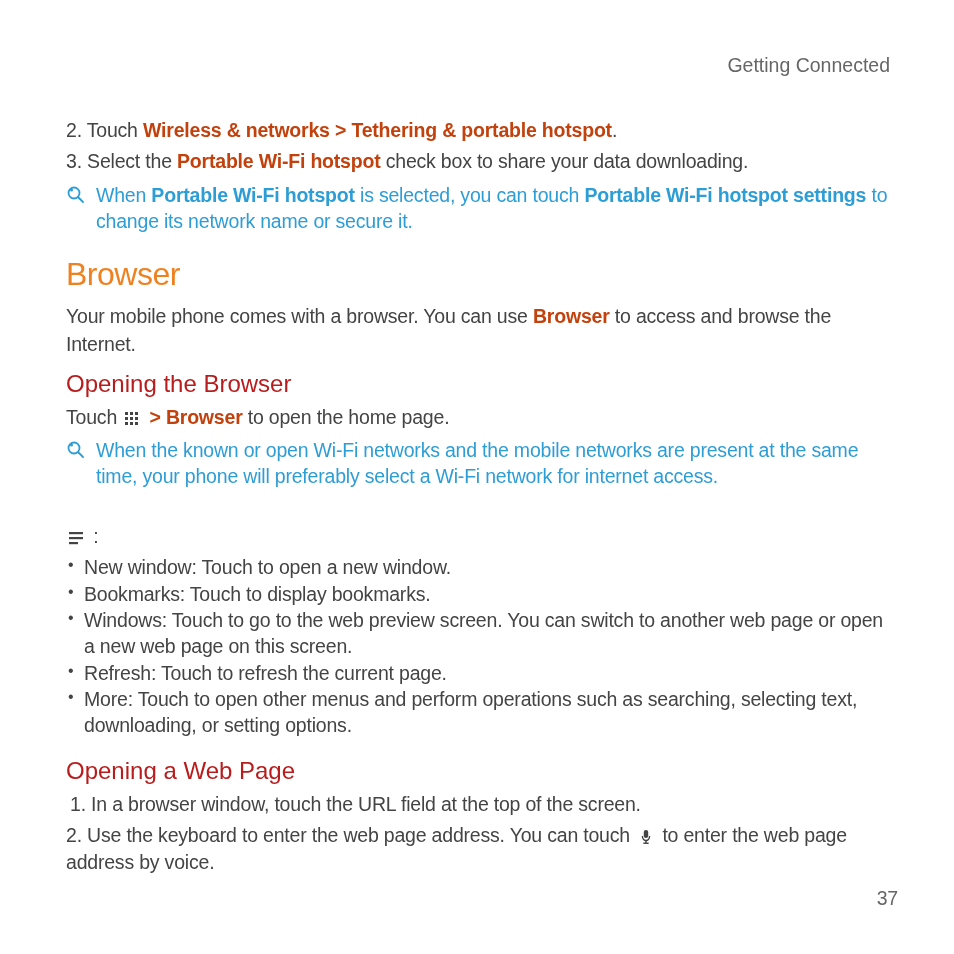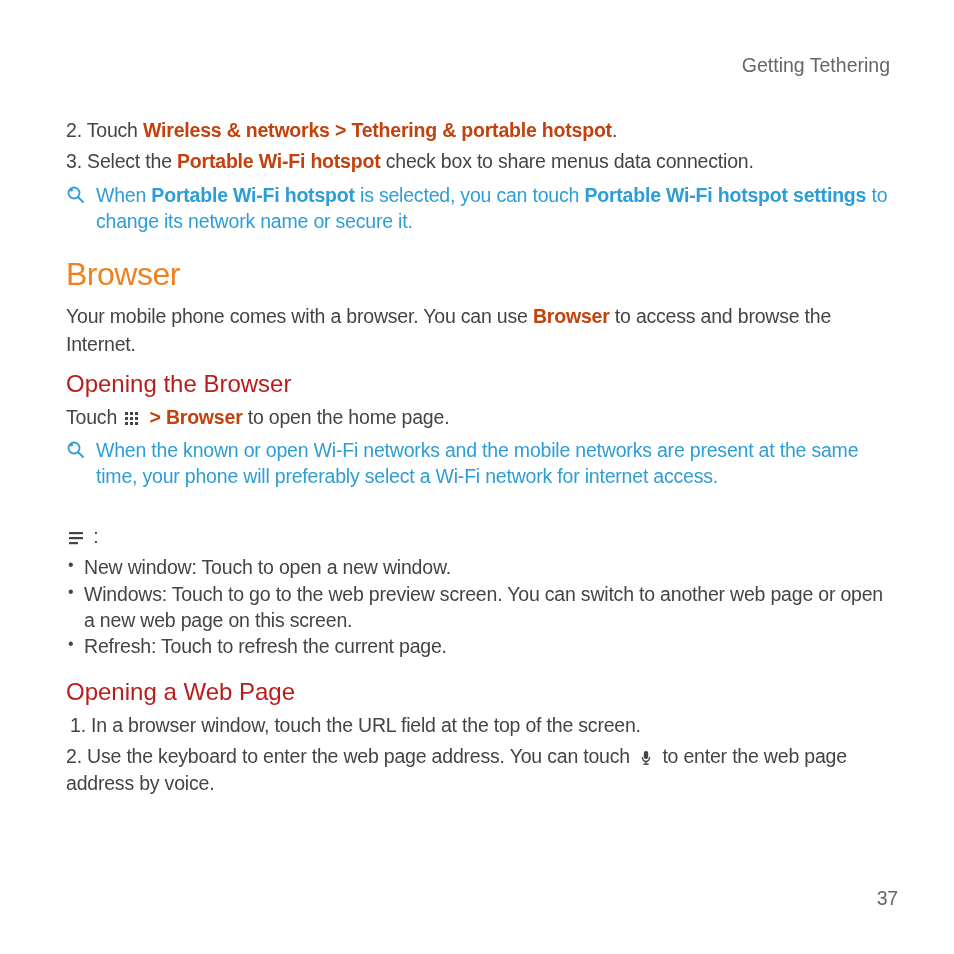--- a/index.html
+++ b/index.html
@@ -93,28 +93,28 @@
       position: absolute;
       bottom: 44px;
       right: 56px;
       color: #666666;
       font-size: 19.5px;
     }
   </style>
 </head>
 <body>
 
-<div class="page-header">Getting Tethering</div>
+<div class="page-header">Getting Connected</div>
 
 <div class="ordered-step">
   <span class="num">2. </span><span>Touch </span><strong>Wireless &amp; networks &gt; Tethering &amp; portable hotspot</strong><span>.</span>
 </div>
 
 <div class="ordered-step">
-  <span class="num">3. </span><span>Select the </span><strong>Portable Wi-Fi hotspot</strong><span> check box to share menus data connection.</span>
+  <span class="num">3. </span><span>Select the </span><strong>Portable Wi-Fi hotspot</strong><span> check box to share your data downloading.</span>
 </div>
 
 <div class="note">
   <div class="note-icon">
     <svg viewBox="0 0 20 20">
         <circle cx="8" cy="8" r="5.5" fill="none" stroke="#2d9dd6" stroke-width="1.8"></circle>
         <line x1="12.5" y1="12.5" x2="17" y2="17" stroke="#2d9dd6" stroke-width="1.8" stroke-linecap="round"></line>
         <circle cx="5.5" cy="5" r="1.5" fill="#2d9dd6"></circle>
       </svg>
   </div>
@@ -160,22 +160,24 @@
   <br>
   <span class="inline-icon"><svg viewBox="0 0 18 16">
         <rect x="1" y="2" width="14" height="2.2" fill="#444"></rect>
         <rect x="1" y="7" width="14" height="2.2" fill="#444"></rect>
         <rect x="1" y="12" width="9" height="2.2" fill="#444"></rect>
       </svg></span><span> :</span>
 </div>
 
 <ul class="bullet-list">
   <li>New window: Touch to open a new window.</li>
+  <li>Bookmarks: Touch to display bookmarks.</li>
   <li>Windows: Touch to go to the web preview screen. You can switch to another web page or open a new web page on this screen.</li>
   <li>Refresh: Touch to refresh the current page.</li>
+  <li>More: Touch to open other menus and perform operations such as searching, selecting text, downloading, or setting options.</li>
 </ul>
 
 <h2 class="sub-title" style="margin-top:18px;">Opening a Web Page</h2>
 
 <div class="ordered-step" style="padding-left:4px;">
   <span class="num">1. </span><span>In a browser window, touch the URL field at the top of the screen.</span>
 </div>
 
 <div class="ordered-step" style="padding-left:0;">
   <span class="num">2. </span><span>Use the keyboard to enter the web page address. You can touch </span><span class="inline-icon"><svg viewBox="0 0 12 18">

